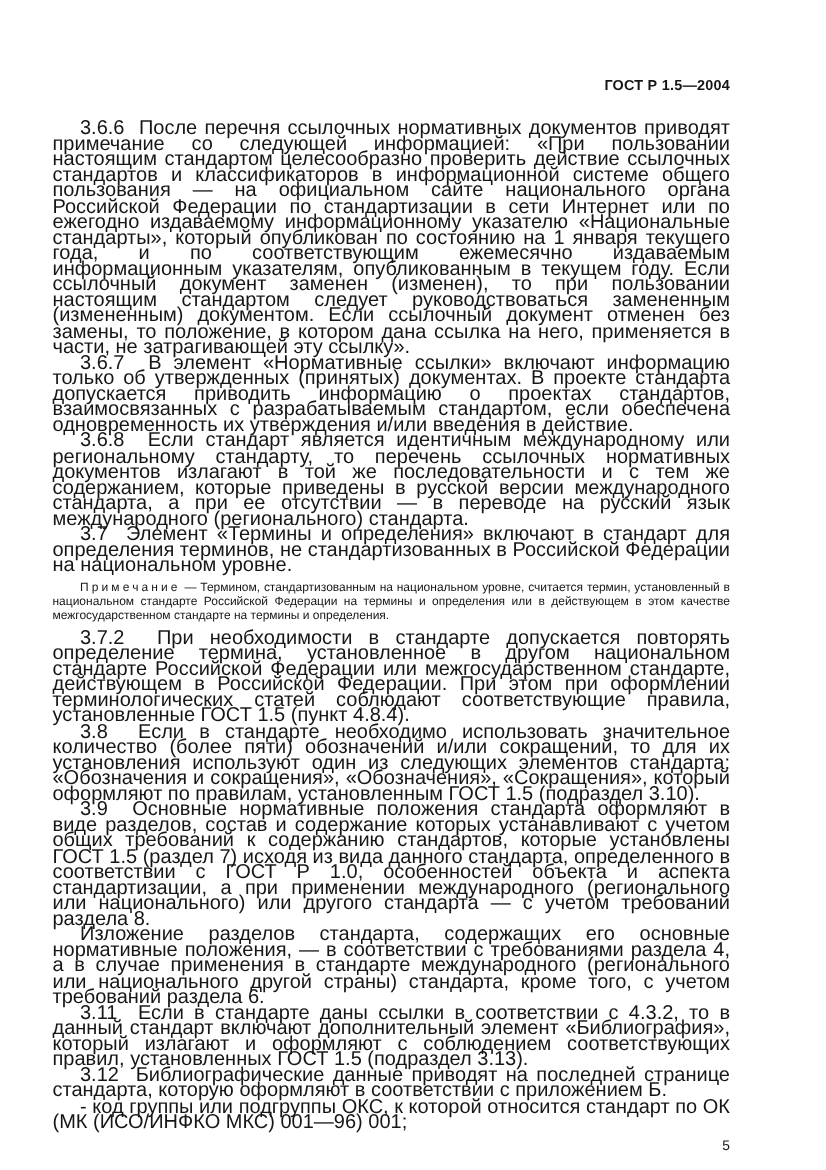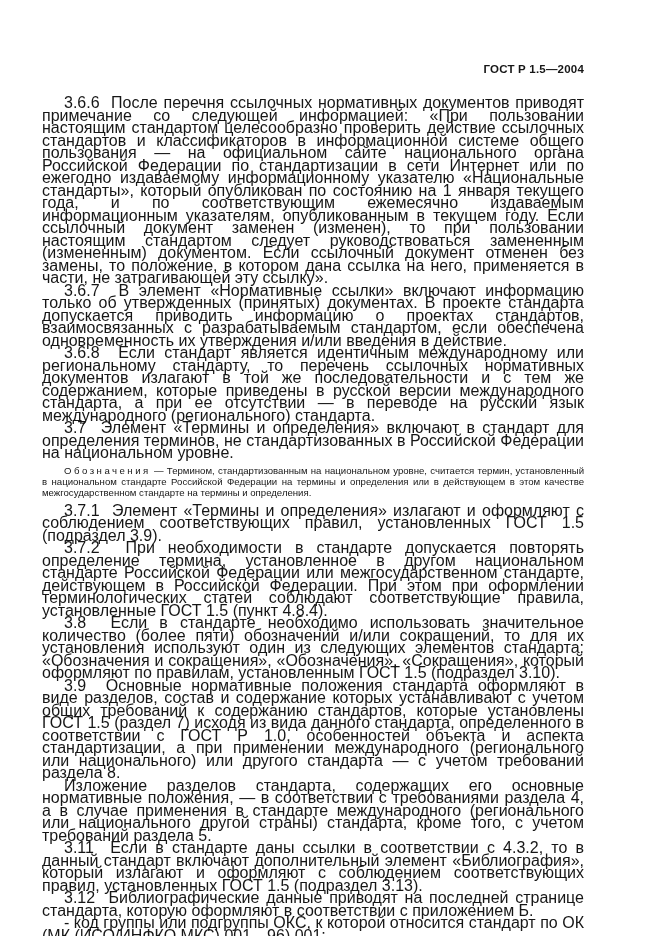--- a/index.html
+++ b/index.html
@@ -60,27 +60,26 @@
 <div class="page">
   <div class="content">
 
     <div class="doc-header">ГОСТ Р 1.5—2004</div>
 
     <p class="body">3.6.6&nbsp; После перечня ссылочных нормативных документов приводят примечание со следующей информацией: «При пользовании настоящим стандартом целесообразно проверить действие ссылочных стандартов и классификаторов в информационной системе общего пользования — на официальном сайте национального органа Российской Федерации по стандартизации в сети Интернет или по ежегодно издаваемому информационному указателю «Национальные стандарты», который опубликован по состоянию на 1 января текущего года, и по соответствующим ежемесячно издаваемым информационным указателям, опубликованным в текущем году. Если ссылочный документ заменен (изменен), то при пользовании настоящим стандартом следует руководствоваться замененным (измененным) документом. Если ссылочный документ отменен без замены, то положение, в котором дана ссылка на него, применяется в части, не затрагивающей эту ссылку».</p>
     <p class="body">3.6.7&nbsp; В элемент «Нормативные ссылки» включают информацию только об утвержденных (принятых) документах. В проекте стандарта допускается приводить информацию о проектах стандартов, взаимосвязанных с разрабатываемым стандартом, если обеспечена одновременность их утверждения и/или введения в действие.</p>
     <p class="body">3.6.8&nbsp; Если стандарт является идентичным международному или региональному стандарту, то перечень ссылочных нормативных документов излагают в той же последовательности и с тем же содержанием, которые приведены в русской версии международного стандарта, а при ее отсутствии — в переводе на русский язык международного (регионального) стандарта.</p>
     <p class="body">3.7&nbsp; Элемент «Термины и определения» включают в стандарт для определения терминов, не стандартизованных в Российской Федерации на национальном уровне.</p>
 
-    <p class="note"><span class="note-label">Обозначения</span> <span>— Термином, стандартизованным на национальном уровне, считается термин, установленный в национальном стандарте Российской Федерации на термины и определения или в действующем в этом качестве межгосударственном стандарте на термины и определения.</span></p>
+    <p class="note"><span class="note-label">Примечание</span> <span>— Термином, стандартизованным на национальном уровне, считается термин, установленный в национальном стандарте Российской Федерации на термины и определения или в действующем в этом качестве межгосударственном стандарте на термины и определения.</span></p>
 
-    <p class="body">3.7.1&nbsp; Элемент «Термины и определения» излагают и оформляют с соблюдением соответствующих правил, установленных ГОСТ 1.5 (подраздел 3.9).</p>
     <p class="body">3.7.2&nbsp; При необходимости в стандарте допускается повторять определение термина, установленное в другом национальном стандарте Российской Федерации или межгосударственном стандарте, действующем в Российской Федерации. При этом при оформлении терминологических статей соблюдают соответствующие правила, установленные ГОСТ 1.5 (пункт 4.8.4).</p>
     <p class="body">3.8&nbsp; Если в стандарте необходимо использовать значительное количество (более пяти) обозначений и/или сокращений, то для их установления используют один из следующих элементов стандарта: «Обозначения и сокращения», «Обозначения», «Сокращения», который оформляют по правилам, установленным ГОСТ 1.5 (подраздел 3.10).</p>
     <p class="body">3.9&nbsp; Основные нормативные положения стандарта оформляют в виде разделов, состав и содержание которых устанавливают с учетом общих требований к содержанию стандартов, которые установлены ГОСТ 1.5 (раздел 7) исходя из вида данного стандарта, определенного в соответствии с ГОСТ Р 1.0, особенностей объекта и аспекта стандартизации, а при применении международного (регионального или национального) или другого стандарта — с учетом требований раздела 8.</p>
-    <p class="body">Изложение разделов стандарта, содержащих его основные нормативные положения, — в соответствии с требованиями раздела 4, а в случае применения в стандарте международного (регионального или национального другой страны) стандарта, кроме того, с учетом требований раздела 5.</p>
+    <p class="body">Изложение разделов стандарта, содержащих его основные нормативные положения, — в соответствии с требованиями раздела 4, а в случае применения в стандарте международного (регионального или национального другой страны) стандарта, кроме того, с учетом требований раздела 6.</p>
     <p class="body">3.11&nbsp; Если в стандарте даны ссылки в соответствии с 4.3.2, то в данный стандарт включают дополнительный элемент «Библиография», который излагают и оформляют с соблюдением соответствующих правил, установленных ГОСТ 1.5 (подраздел 3.13).</p>
     <p class="body">3.12&nbsp; Библиографические данные приводят на последней странице стандарта, которую оформляют в соответствии с приложением Б.</p>
     <p class="body">-&nbsp;код группы или подгруппы ОКС, к которой относится стандарт по ОК (МК (ИСО/ИНФКО МКС) 001—96) 001;</p>
 
     <div class="page-num">5</div>
 
   </div>
 </div>
 
 </body></html>

